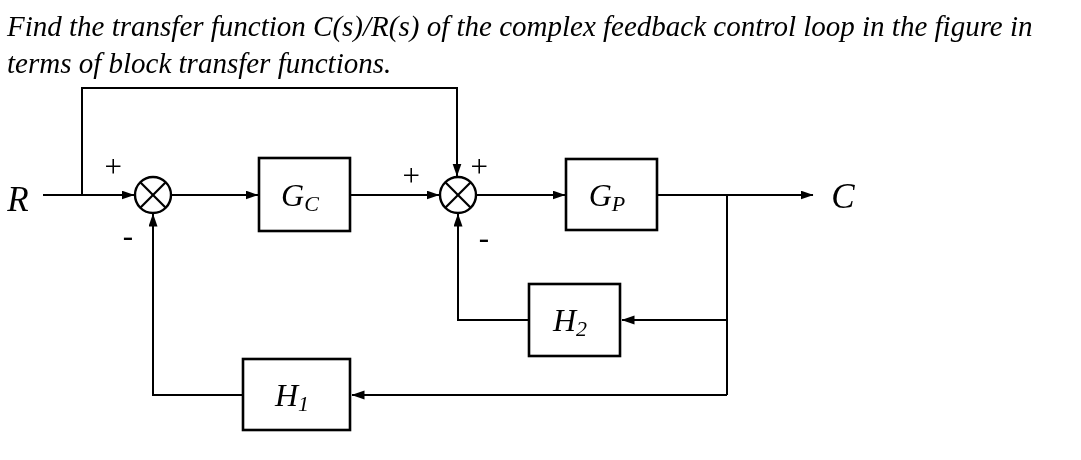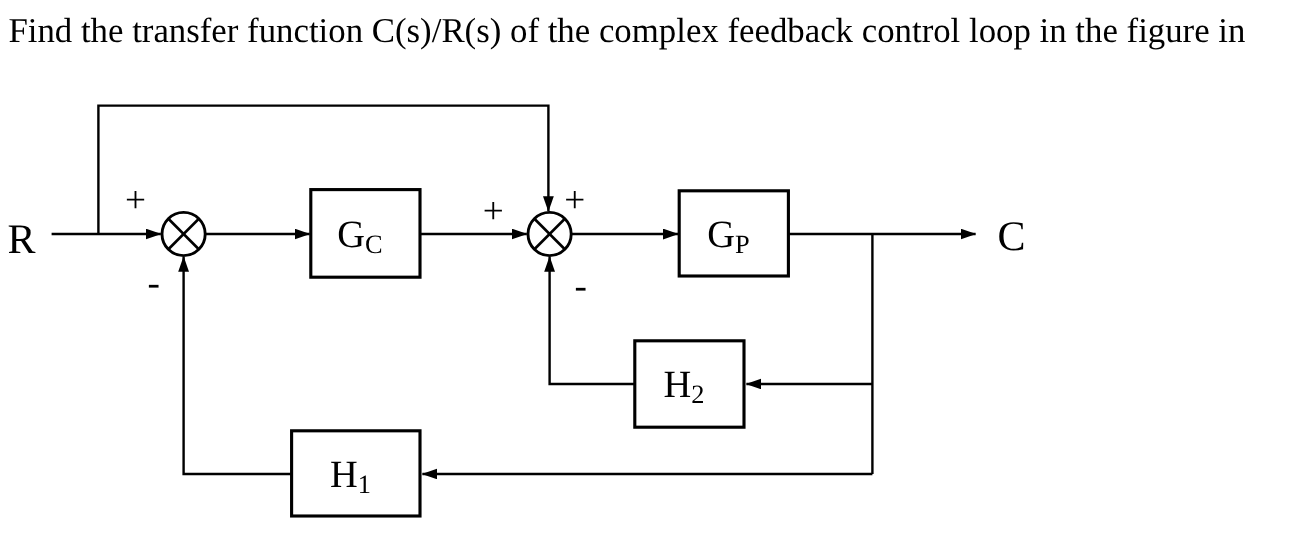--- a/index.html
+++ b/index.html
@@ -2,41 +2,42 @@
 <html><head>
 <meta charset="utf-8">
 <style>
   html, body { margin: 0; padding: 0; }
   body {
     width: 1081px; height: 460px;
     background: #ffffff;
     font-family: "Liberation Serif", "DejaVu Serif", serif;
     position: relative; overflow: hidden;
   }
-  .canvas { position: absolute; left: 0; top: 0; width: 1081px; height: 360px; background: #ffffff; }
+  .canvas { position: absolute; left: 0; top: 0; width: 1081px; height: 360px; background: #ffffff; font-style: italic; }
   .title { position: absolute; left: 7px; top: 8px; color: #000; font-size: 29px; line-height: 37px; }
   .title p { margin: 0; white-space: nowrap; }
   svg.diagram { position: absolute; left: 0; top: 0; }
   .wire  { stroke: #000000; stroke-width: 2; fill: none; }
   .box   { stroke: #000000; stroke-width: 2.6; fill: #ffffff; }
   .sum   { stroke: #000000; stroke-width: 2.4; fill: #ffffff; }
   .cross { stroke: #000000; stroke-width: 2.2; fill: none; }
   .lbl   { fill: #000000; font-family: "Liberation Serif", "DejaVu Serif", serif; }
   .term  { font-size: 35px; }
   .sign  { font-size: 31px; }
   .blk-base { font-size: 32px; }
   .blk-sub  { font-size: 22px; }
 </style>
 </head>
 <body>
 
 <div class="canvas">
 
   <div class="title">
     <p>Find the transfer function C(s)/R(s) of the complex feedback control loop in the figure in</p>
+    <p>terms of block transfer functions.</p>
   </div>
 
   <svg class="diagram" width="1081" height="460" viewBox="0 0 1081 460">
     <defs>
       <marker id="arr" markerUnits="userSpaceOnUse" markerWidth="14" markerHeight="10" refX="12.5" refY="4.5" orient="auto">
         <path d="M0,0 L13,4.5 L0,9 Z" fill="#000000"></path>
       </marker>
     </defs>
 
     <line class="wire" x1="43" y1="195" x2="134" y2="195" marker-end="url(#arr)"></line>

